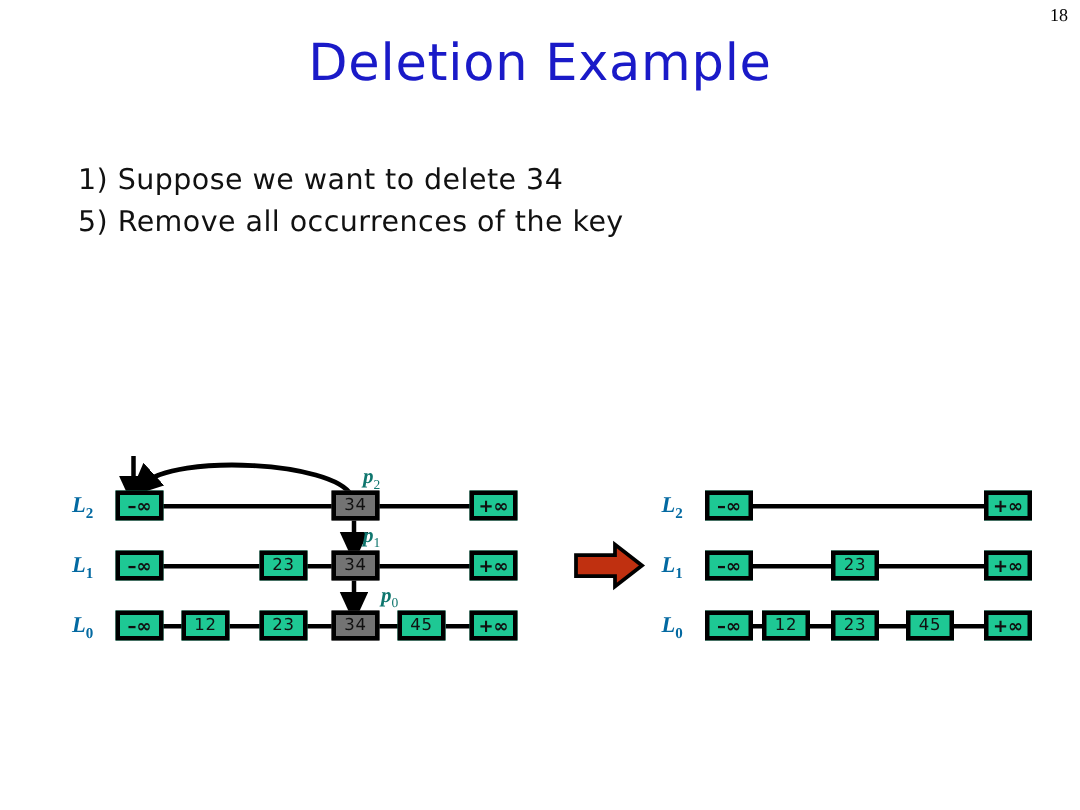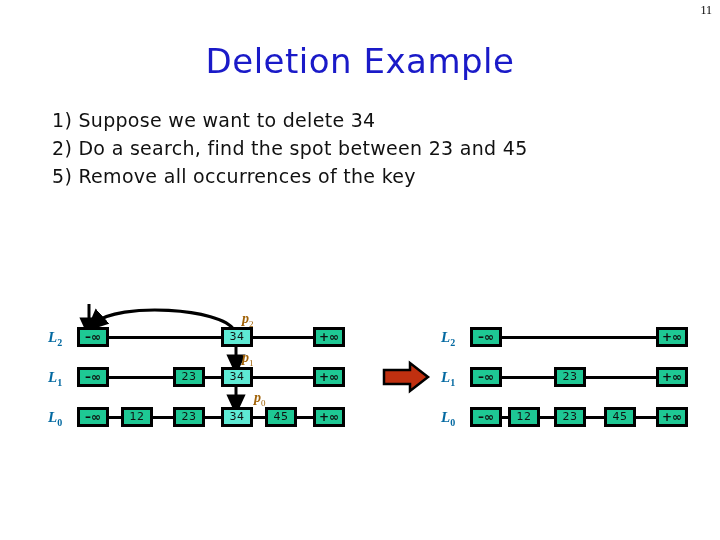--- a/index.html
+++ b/index.html
@@ -33,21 +33,20 @@
     top: 24px;
     left: 0;
     width: 720px;
     text-align: center;
     font-family: "DejaVu Sans", sans-serif;
     font-size: 34px;
     font-weight: 400;
     letter-spacing: 0.5px;
     color: #1a1ac8;
     line-height: 1.1;
-    margin-top: 19px;
   }
 
   
   #bullet-list {
     position: absolute;
     top: 106px;
     left: 52px;
     width: 630px;
   }
   .bullet-line {
@@ -94,68 +93,67 @@
     height: 20px;
     font-family: "DejaVu Sans", sans-serif;
     font-size: 11px;
     line-height: 14px;
     text-align: center;
     color: #111111;
     letter-spacing: 0.5px;
     white-space: nowrap;
     overflow: hidden;
   }
-  .node.gray { background: #5eead4; }
+  .node.gray { background: #737373; }
   .node .val {
     display: block;
     width: 100%;
     height: 100%;
     line-height: 14px;
   }
   .node.inf .val { font-size: 12px; font-weight: bold; letter-spacing: 0px; }
 
   .link {
     position: absolute;
     background: #000000;
     height: 3px;
   }
 
   .ptr-label {
     position: absolute;
     font-family: "Liberation Serif", serif;
     font-style: italic;
     font-weight: bold;
     font-size: 14px;
-    color: #a16207;
+    color: #0f766e;
     white-space: nowrap;
   }
   .ptr-label sub {
     font-size: 9px;
     font-style: normal;
     font-weight: normal;
   }
 
   svg.overlay {
     position: absolute;
     top: 0; left: 0;
     width: 720px;
     height: 540px;
     overflow: visible;
   }
 </style>
 </head>
 <body>
 
-<div id="page-number">11</div>
+<div id="page-number">18</div>
 
 <div id="slide-title">Deletion Example</div>
 
 <div id="bullet-list">
   <div class="bullet-line">1) Suppose we want to delete 34</div>
-  <div class="bullet-line">2) Do a search, find the spot between 23 and 45</div>
   <div class="bullet-line">5) Remove all occurrences of the key</div>
 </div>
 
 <div id="diagram">
 
   <svg class="overlay" viewBox="0 0 720 540">
     <defs>
       <marker id="ah" markerWidth="7" markerHeight="7" refX="3.2" refY="3.2" orient="auto">
         <path d="M0,0 L7,3.2 L0,6.4 Z" fill="#000"></path>
       </marker>

